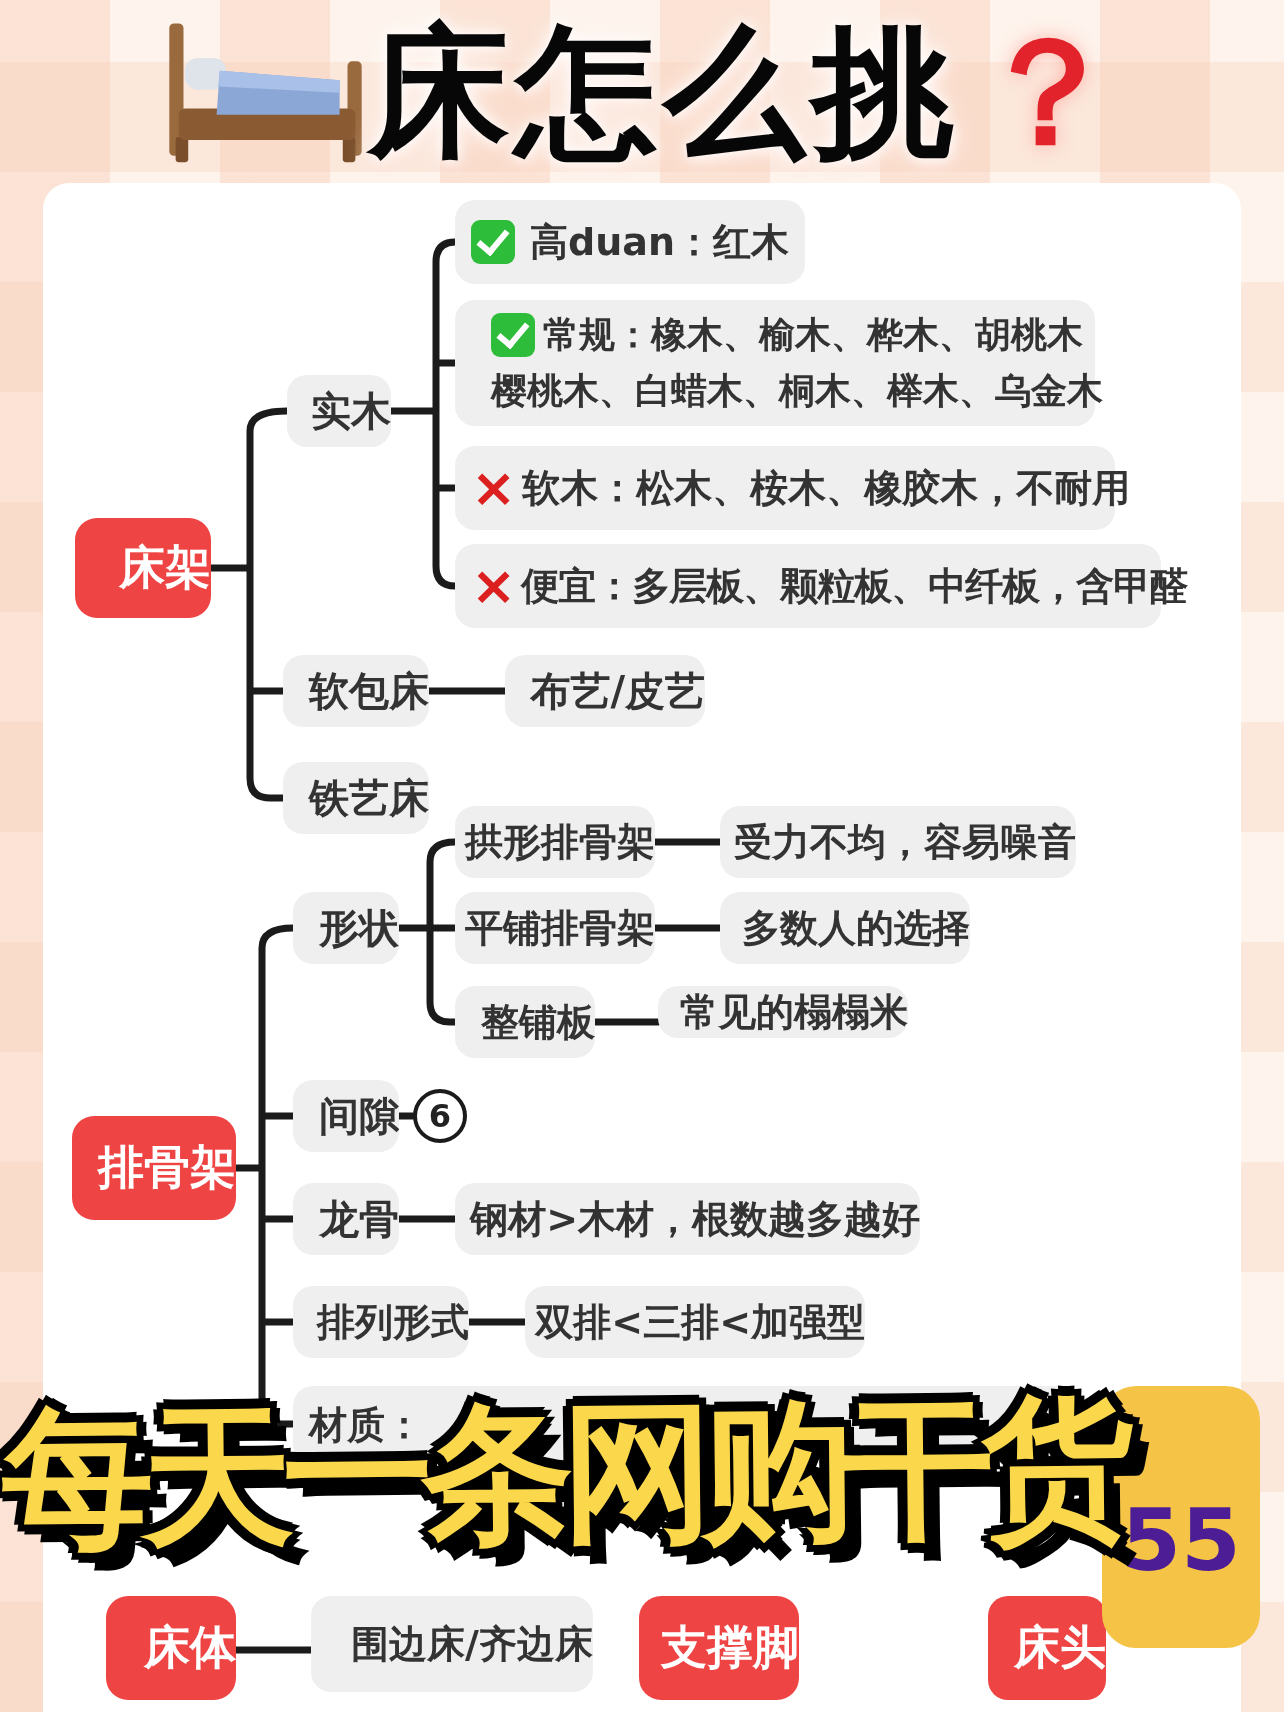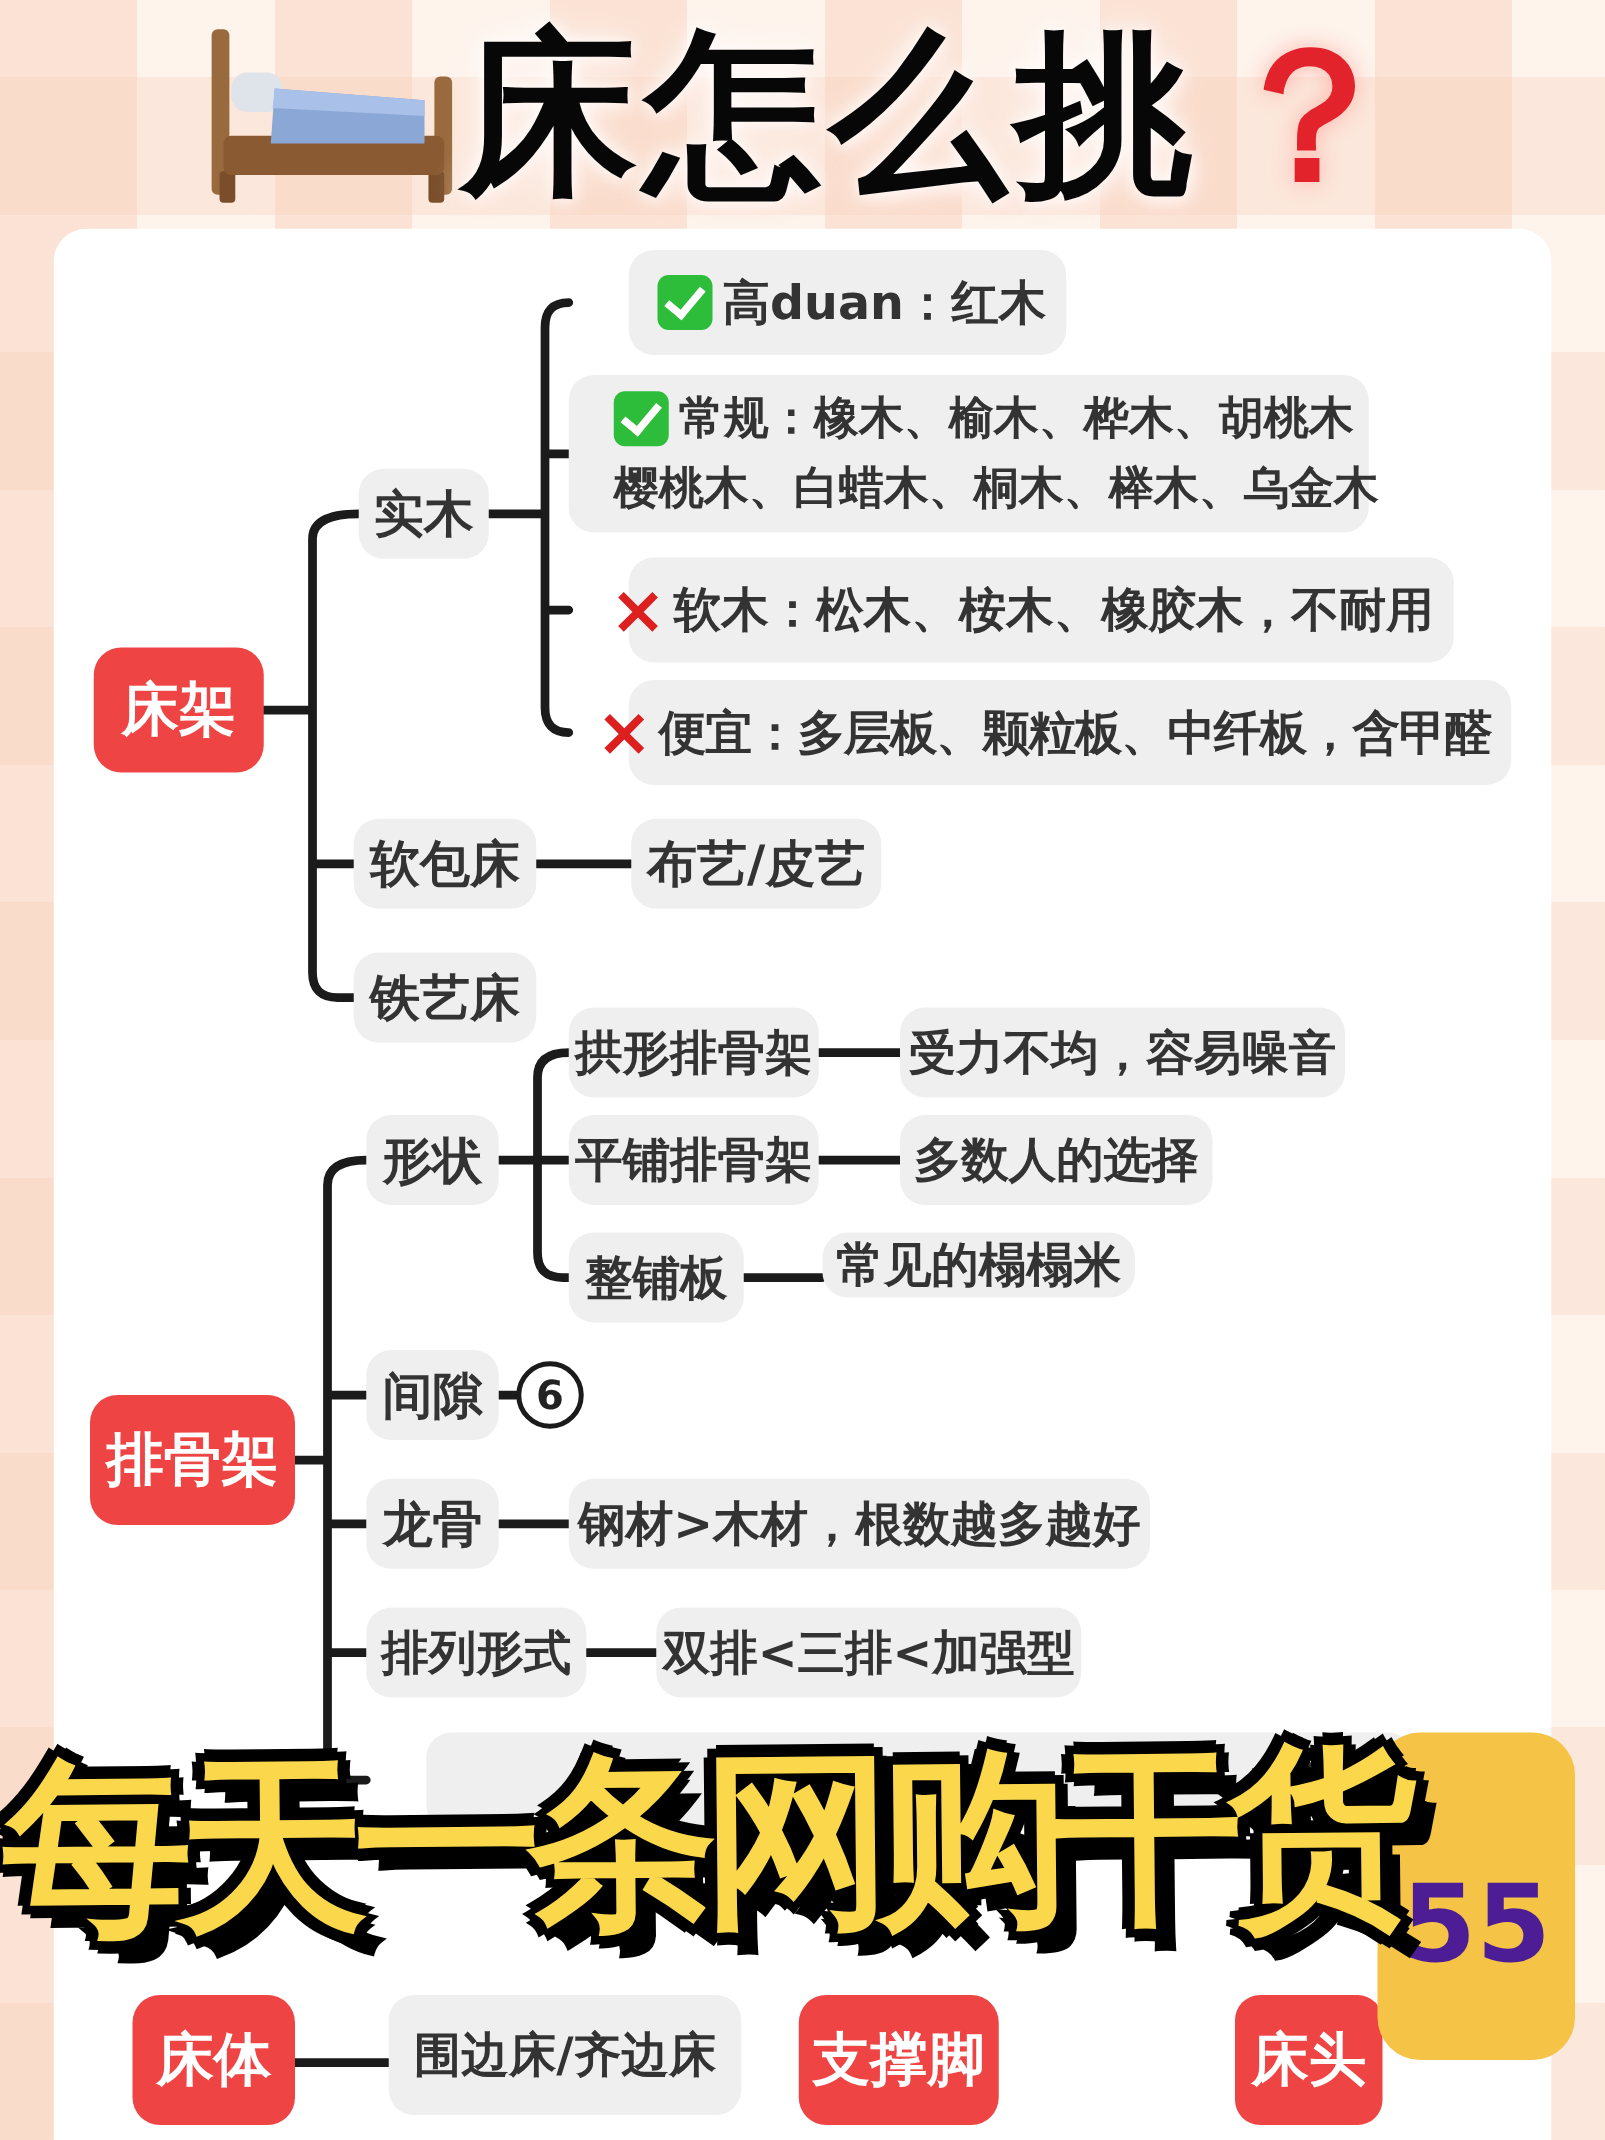--- a/index.html
+++ b/index.html
@@ -11,28 +11,28 @@
       repeating-linear-gradient(0deg, rgba(248,206,184,0.40) 0 110px, rgba(248,206,184,0.10) 110px 220px),
       repeating-linear-gradient(90deg, rgba(248,206,184,0.50) 0 110px, rgba(252,238,229,0.30) 110px 220px);
   }
   .panel{
     position:absolute;left:43px;top:183px;width:1198px;height:1529px;
     background:#ffffff;border-radius:26px 26px 0 0;z-index:0;
   }
   .connectors{position:absolute;left:0;top:0;z-index:1;}
   .node{
     position:absolute;z-index:2;box-sizing:border-box;
-    display:flex;align-items:center;justify-content:center;
+    display:flex;align-items:center;justify-content:flex-end;
     border-radius:20px;background:#efefef;color:#333;
     font-size:40px;font-weight:600;white-space:nowrap;
   }
   .root{
     background:#ef4444;color:#ffffff;font-weight:700;font-size:46px;border-radius:22px;
   }
-  .leaf{justify-content:flex-end;padding:16px 16px;font-size:38px;margin-left:48px;}
+  .leaf{justify-content:space-between;padding:16px 16px;font-size:38px;}
   .leaf2{flex-direction:column;align-items:flex-start;justify-content:center;
          padding:0 16px;font-size:36px;line-height:1.55;}
   .leaf2 .l1{display:flex;align-items:center;}
   .ck{width:44px;height:44px;background:#2EBD3A;border-radius:9px;
       display:inline-flex;align-items:center;justify-content:center;margin-right:8px;flex:none;}
   .ck::after{content:"";width:12px;height:24px;border-right:6px solid #fff;
       border-bottom:6px solid #fff;transform:rotate(40deg);margin-top:-7px;}
   .cx{color:#DC2020;font-weight:900;font-size:54px;line-height:1;margin-right:6px;flex:none;}
   .badge6{
     position:absolute;left:413px;top:1089px;width:54px;height:54px;z-index:2;

